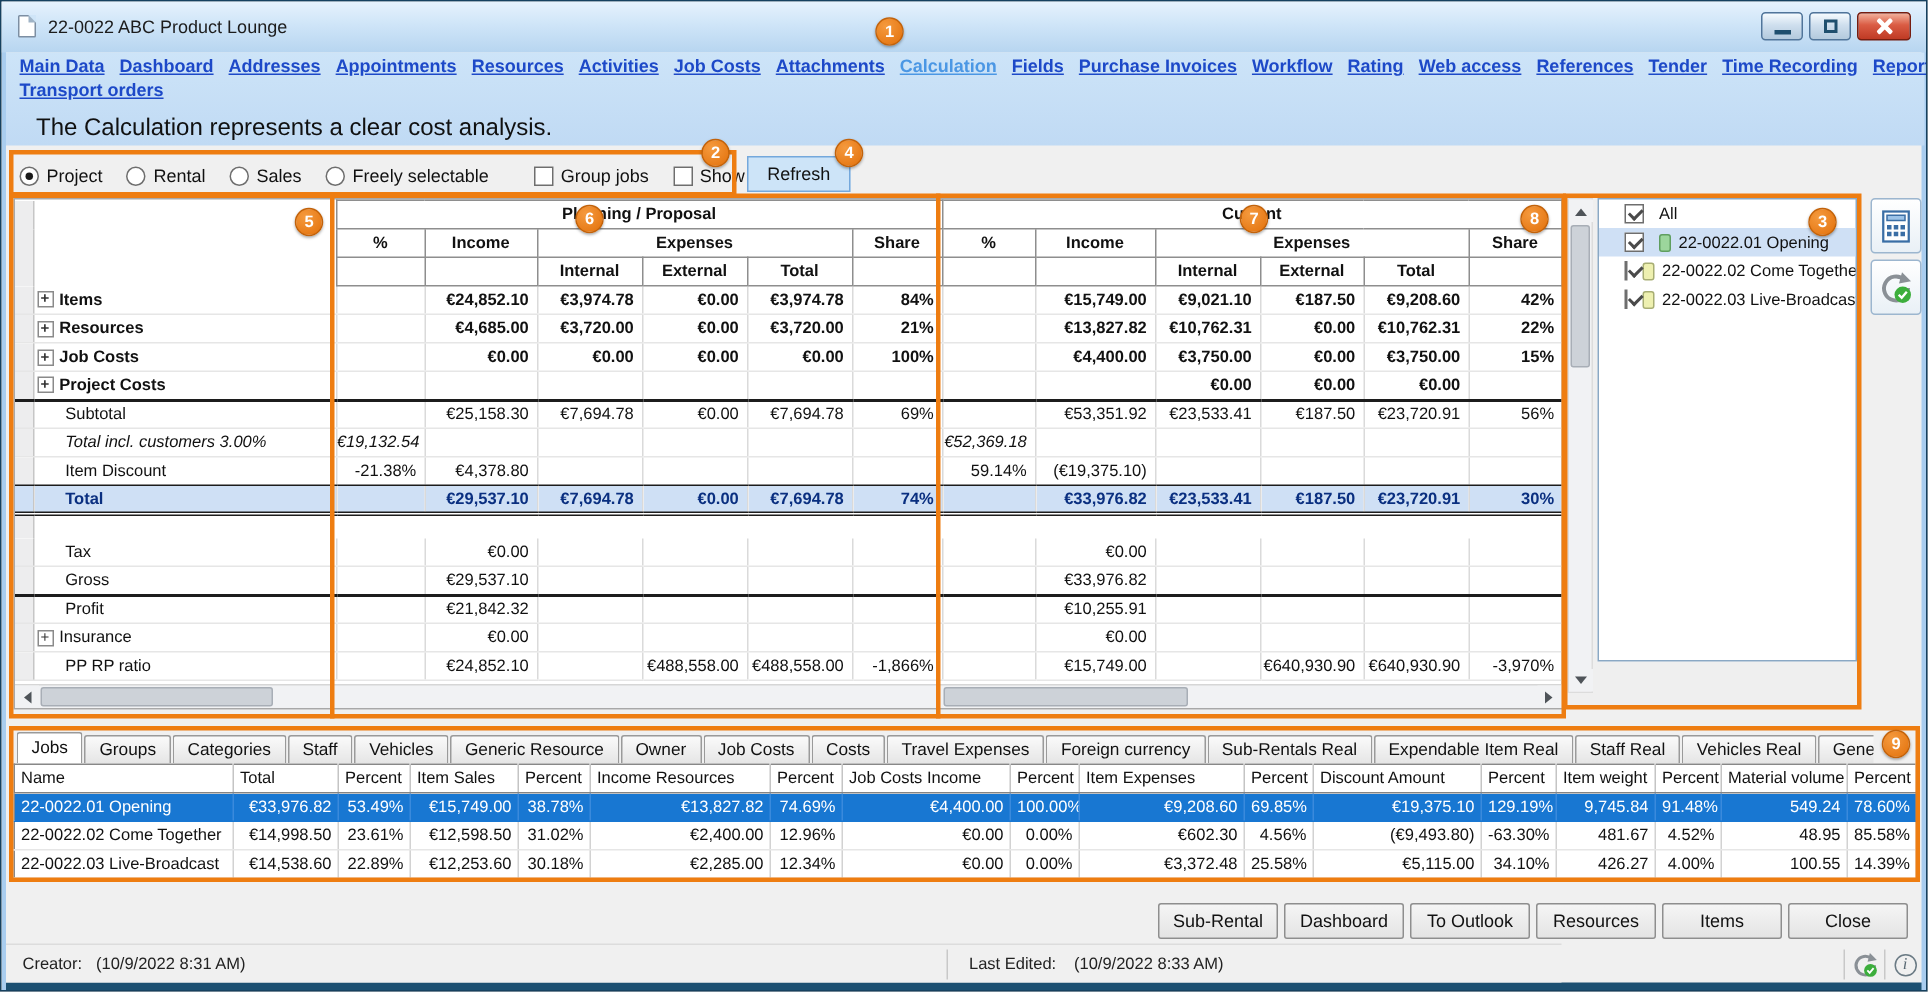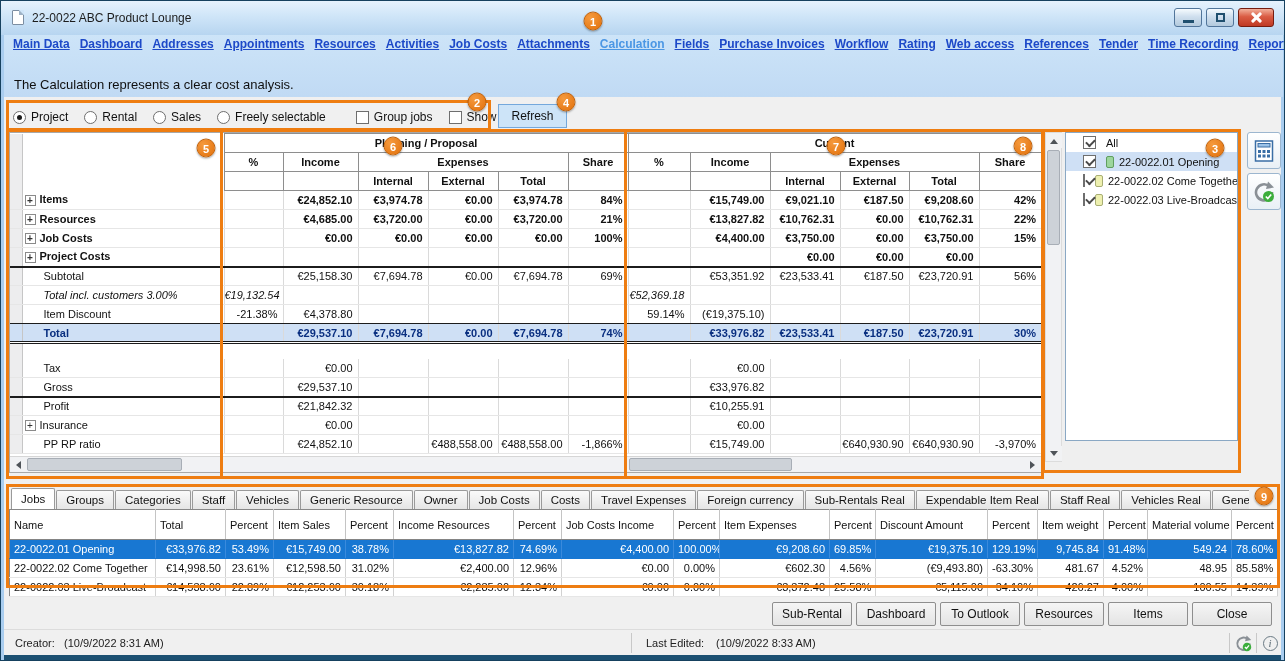--- a/index.html
+++ b/index.html
@@ -16,21 +16,21 @@
 .wb.close{width:36px;background:linear-gradient(#f2b19c,#da5c44 45%,#bf3a24);border-color:#761d10}
 .g-min{width:11px;height:3px;background:#1f4f6e;margin-top:7px}
 .g-rst{width:9px;height:9px;border:2px solid #1f4f6e}
 .g-x{position:relative;width:13px;height:13px}
 .g-x::before,.g-x::after{content:"";position:absolute;left:5px;top:0;width:3px;height:13px;background:#fff;border-radius:1px}
 .g-x::before{transform:rotate(45deg)}.g-x::after{transform:rotate(-45deg)}
 .navarea{position:absolute;left:3px;top:34px;width:1279px;height:62px;background:linear-gradient(#cde4f8,#c0daf4)}
 .navrow{display:flex;gap:10px;padding:2px 0 0 9px;white-space:nowrap}
 .navrow a{font-size:12px;font-weight:bold;color:#1d49c8;text-decoration:underline;cursor:pointer}
 .navrow a.active{color:#4b97e4}
-.desc{position:absolute;left:10px;top:42px;font-size:13px;color:#101010}
+.desc{position:absolute;left:20px;top:42px;font-size:16px;color:#101010}
 
 .opts{position:absolute;left:12px;top:104px;height:24px;display:flex;align-items:center;gap:16px;font-size:12px;color:#111}
 .opt{display:flex;align-items:center}
 .radio{width:13px;height:13px;border:1px solid #6e6e6e;border-radius:50%;background:#fff;margin-right:5px;position:relative}
 .radio.sel::after{content:"";position:absolute;left:3px;top:3px;width:5px;height:5px;border-radius:50%;background:#1a1a1a}
 .cbx{width:13px;height:13px;border:1px solid #6e6e6e;background:#fff;margin-right:5px;position:relative}
 .cbx.ck::after{content:"";position:absolute;left:2px;top:2px;width:7px;height:4px;border-left:2px solid #4a4a4a;border-bottom:2px solid #4a4a4a;transform:rotate(-45deg)}
 .refresh{position:absolute;left:497px;top:103px;width:69px;height:24px;background:#cde4f8;border:1px solid #74a8dc;font-size:12px;color:#111;display:flex;align-items:center;justify-content:center;cursor:pointer}
 
 .calcwrap{position:absolute;left:8px;top:131px;width:1033px;height:341px;background:#fff;border:1px solid #a8a8a8}
@@ -64,21 +64,21 @@
 .jrow{display:flex;align-items:center;height:19px;padding-left:17px;gap:5px;white-space:nowrap;cursor:pointer}
 .jrow.sel{background:#cfe0f5}
 .jstat{width:8px;height:12px;border:1px solid #a8ae74;border-radius:2px;background:#eef0b0;flex:0 0 auto}
 .jstat.green{background:#9cd69c;border-color:#5f9e5f}
 .sidebtn{position:absolute;left:1246px;width:34px;height:37px;border:1px solid #9cb6cf;border-radius:3px;background:linear-gradient(#ffffff,#e9f0f6);display:flex;align-items:center;justify-content:center;cursor:pointer}
 
 .tabs{position:absolute;left:10px;top:487px;width:1238px;height:21px;display:flex;align-items:flex-end;overflow:hidden}
 .tab{height:19px;line-height:18px;padding:0 9px;background:linear-gradient(#fafafa,#e5e5e5);border:1px solid #9a9a9a;border-bottom:0;border-radius:2px 2px 0 0;font-size:11.5px;margin-right:1px;white-space:nowrap;cursor:pointer;color:#111}
 .tab.active{height:21px;line-height:20px;background:#fff}
 .jobstbl{position:absolute;left:8px;top:508px;width:1268px;border-collapse:collapse;font-size:11px;background:#fff;table-layout:fixed;border:1px solid #888;color:#111}
-.jobstbl th{font-weight:normal;text-align:left;height:30px;border-right:1px solid #c4c4c4;border-bottom:1px solid #848484;padding:0 4px;overflow:hidden;white-space:nowrap;background:#fff}
+.jobstbl th{font-weight:normal;text-align:left;height:19px;border-right:1px solid #c4c4c4;border-bottom:1px solid #848484;padding:0 4px;overflow:hidden;white-space:nowrap;background:#fff}
 .jobstbl td{height:19px;border-right:1px solid #d2d2d2;border-bottom:1px solid #e6e6e6;padding:0 4px;text-align:right;overflow:hidden;white-space:nowrap}
 .jobstbl td.nm{text-align:left}
 .jobstbl tr.sel td{background:#1877d2;color:#fff;border-right-color:#3a8adc;border-bottom-color:#1877d2}
 
 .fbtns{position:absolute;top:601px;right:12px;display:flex;gap:4px}
 .fb{width:80px;height:24px;background:linear-gradient(#f5f5f5,#e4e4e4);border:1px solid #8e8e8e;border-radius:2px;font-size:12px;color:#111;display:flex;align-items:center;justify-content:center;cursor:pointer}
 .statusbar{position:absolute;left:3px;bottom:5px;width:1037px;height:26px;background:#f0f0f0;border-top:1px solid #dcdcdc;font-size:11px;color:#222}
 .statusbar .sep{position:absolute;top:3px;width:1px;height:20px;background:#c8c8c8}
 .icbtn{position:absolute;top:3px;width:20px;height:20px;display:flex;align-items:center;justify-content:center;cursor:pointer}
 .info-i{width:15px;height:15px;border:1px solid #6a7a84;border-radius:50%;color:#5a6a74;font-family:"Liberation Serif",serif;font-size:11px;font-style:italic;display:flex;align-items:center;justify-content:center}
@@ -121,20 +121,23 @@
       <a class="active">Calculation</a>
       <a>Fields</a>
       <a>Purchase Invoices</a>
       <a>Workflow</a>
       <a>Rating</a>
       <a>Web access</a>
       <a>References</a>
       <a>Tender</a>
       <a>Time Recording</a>
       <a>Report Parameter</a>
+    </div>
+    <div class="navrow">
+      <a>Transport orders</a>
     </div>
     <div class="desc">The Calculation represents a clear cost analysis.</div>
   </div>
 
   <div class="opts">
     <span class="opt">
         <span class="radio sel"></span>
         <span>Project</span>
       </span>
     <span class="opt">

